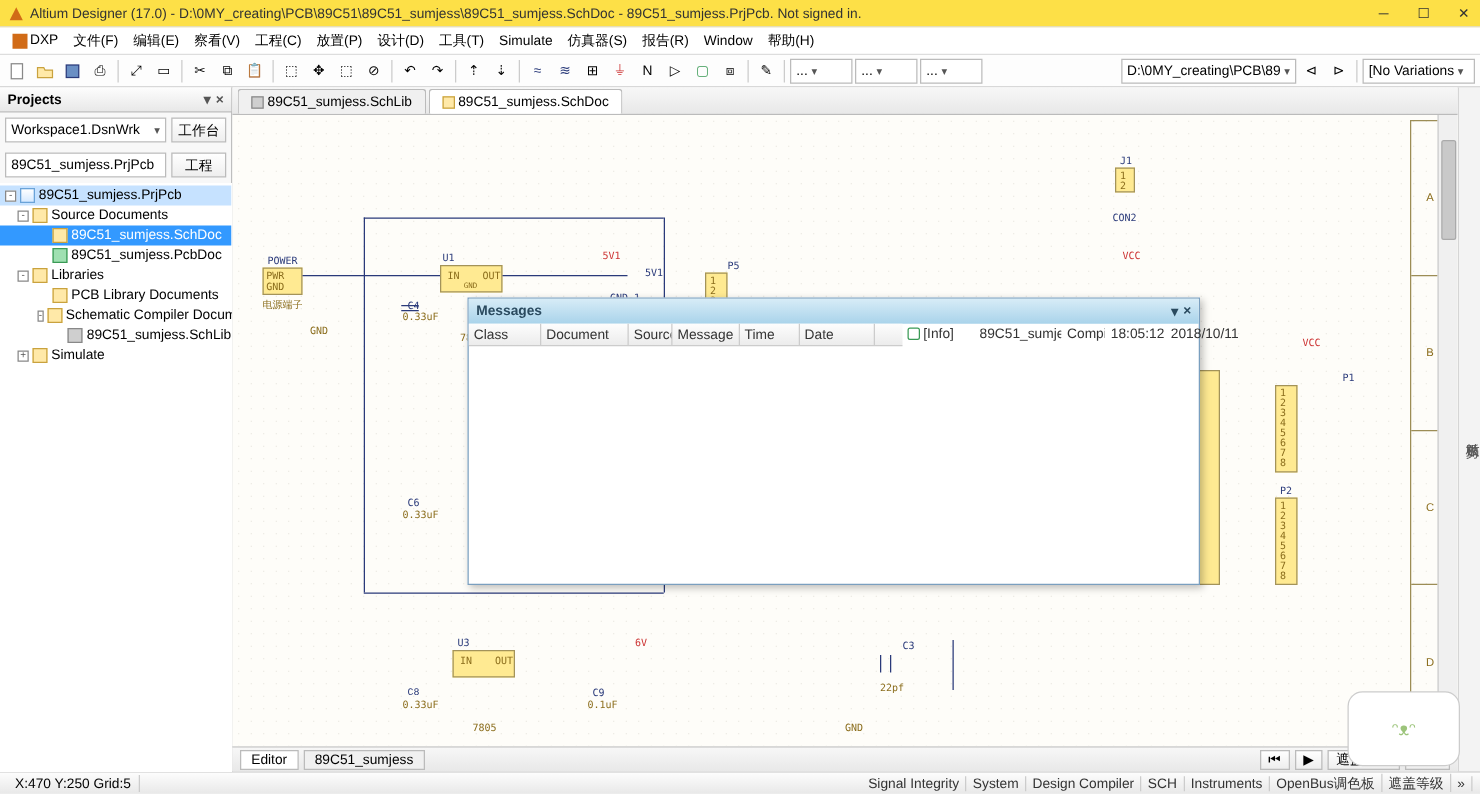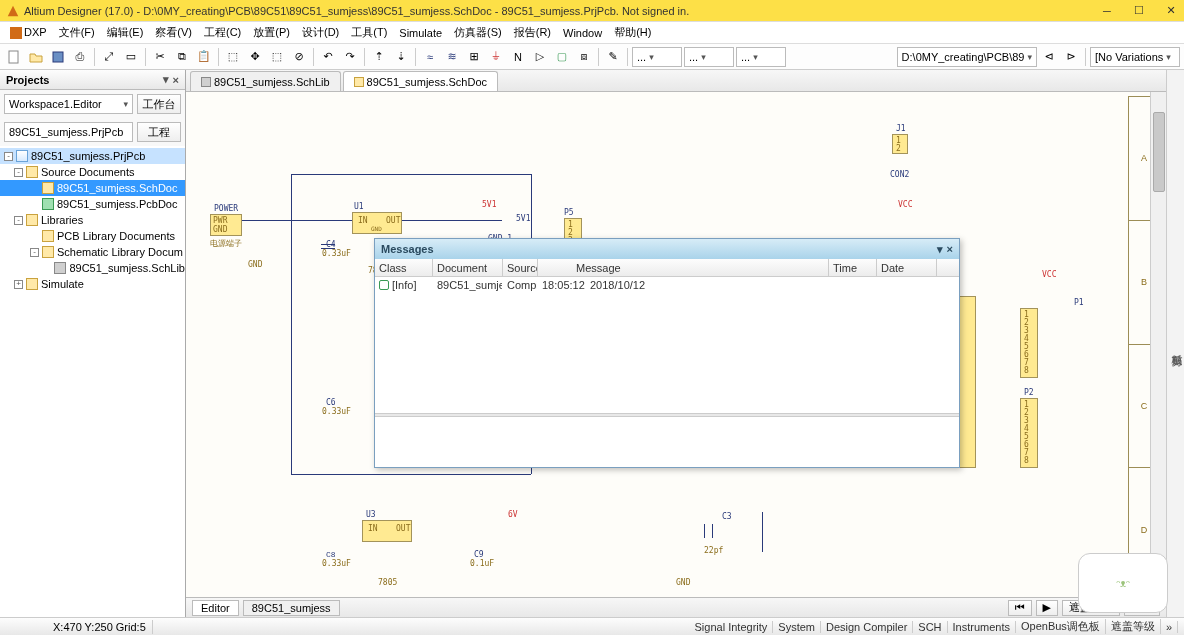--- a/index.html
+++ b/index.html
@@ -81,36 +81,36 @@
 .editor-bar .rbtn { padding: 0 6px; height: 16px; border: 1px solid #bbb; background: linear-gradient(#fff,#eee); margin-left: 4px; cursor:pointer; display:flex; align-items:center; }
 
 
 .side-tabs { width: 18px; background: #f3f3f3; border-left: 1px solid #ccc; writing-mode: vertical-rl; text-orientation: mixed; display:flex; flex-direction:column; align-items:center; padding-top:4px; gap:8px; color:#555; }
 
 
 .messages { position: absolute; left: 374px; top: 238px; width: 586px; height: 230px; background: #fff; border: 1px solid #7a9fbf; box-shadow: 2px 2px 6px rgba(0,0,0,0.25); display:flex; flex-direction:column; }
 .msg-title { height: 20px; background: linear-gradient(#d7ecf7,#a9d3ea); display: flex; align-items: center; padding: 0 6px; font-weight: bold; color:#2a4a5f; }
 .msg-title .spacer { flex:1; }
 .msg-title .hbtn { margin-left: 4px; cursor:pointer; color:#2a4a5f; }
-.msg-grid { flex:1; display:flex; flex-direction:column;justify-content:space-between; }
+.msg-grid { flex:1; display:flex; flex-direction:row;justify-content:space-between; }
 .msg-head { display:flex; height:18px; background:linear-gradient(#fdfdfd,#ececec); border-bottom:1px solid #ccc; }
 .msg-col { border-right:1px solid #ccc; padding:0 4px; display:flex; align-items:center; color:#333; overflow:hidden; }
-.c-class{width:58px;} .c-doc{width:70px;} .c-src{width:35px;} .c-msg{flex:1;margin-left:34px;} .c-time{width:48px;} .c-date{width:60px;} .c-no{width:22px;margin-top:24px;}
+.c-class{width:58px;} .c-doc{width:70px;} .c-src{width:35px;} .c-msg{flex:1;} .c-time{width:48px;} .c-date{width:60px;} .c-no{width:22px;margin-top:24px;}
 .msg-row { display:flex; height:16px; }
 .msg-row .msg-col { border-right:1px solid transparent; }
 .info-icon { display:inline-block; width:10px; height:10px; background:#fff; border:1px solid #3a9a55; border-radius:2px; margin-right:3px; }
 .msg-split { height: 4px; background:#e8e8e8; border-top:1px solid #ccc; border-bottom:1px solid #ccc; cursor: ns-resize; }
 .msg-bottom { flex: 0 0 50px; }
 
 
-.mascot { position:absolute; right:16px; bottom:22px; width:90px; height:60px; background:#fff; border:1px solid #ccc; border-radius:12px; display:flex; align-items:center; justify-content:center; color:#9cc47b; font-size:10px; }
+.mascot { position:absolute; right:16px; bottom:22px; width:90px; height:60px; background:#fff; border:1px solid #ccc; border-radius:12px; display:flex; align-items:center; justify-content:center; color:#9cc47b; font-size:14px; }
 
 
 .statusbar { height: 18px; background: linear-gradient(#fdfdfd,#e8e8e8); border-top: 1px solid #ccc; display: flex; align-items: center; padding: 0 6px; }
-.statusbar .cell { padding: 0 6px; border-right: 1px solid #ccc; height: 14px; display: flex; align-items: center; margin-left: 41px; }
+.statusbar .cell { padding: 0 6px; border-right: 1px solid #ccc; height: 14px; display: flex; align-items: center; }
 .statusbar .spacer { flex:1; }
 .statusbar .link { padding: 0 5px; color:#333; cursor:pointer; border-right:1px solid #ccc; }
 
 svg { display:block; }
 </style>
 </head>
 <body>
 
 <div class="titlebar">
   <svg class="icon" viewBox="0 0 16 16">
@@ -217,21 +217,21 @@
 
   <div class="projects-panel">
     <div class="panel-header">
       <span>Projects</span>
       <span class="spacer"></span>
       <span class="hbtn">▾</span>
       <span class="hbtn">×</span>
     </div>
     <div class="panel-row">
       <div class="field">
-          <span>Workspace1.Editor</span>
+          <span>Workspace1.DsnWrk</span>
           <span class="caret" style="margin-left:auto">▾</span>
         </div>
       <div class="btn">工作台</div>
     </div>
     <div class="panel-row">
       <div class="field">
           <span>89C51_sumjess.PrjPcb</span>
         </div>
       <div class="btn">工程</div>
     </div>
@@ -262,21 +262,21 @@
           <span>Libraries</span>
         </div>
         <div class="tree-node d2">
           <span class="exp none"></span>
           <span class="ficon fld"></span>
           <span>PCB Library Documents</span>
         </div>
         <div class="tree-node d2">
           <span class="exp">-</span>
           <span class="ficon fld"></span>
-          <span>Schematic Library Docum</span>
+          <span>Schematic Compiler Docum</span>
         </div>
         <div class="tree-node d3">
           <span class="exp none"></span>
           <span class="ficon lib"></span>
           <span>89C51_sumjess.SchLib</span>
         </div>
         <div class="tree-node d1">
           <span class="exp">+</span>
           <span class="ficon fld"></span>
           <span>Simulate</span>
@@ -333,21 +333,21 @@
       <span class="sch-label" style="left:284px; top:157px;">0.1uF</span>
       <div class="sch-wire" style="left:283px; top:152px; width:14px; height:1px;"></div>
       <div class="sch-wire" style="left:283px; top:156px; width:14px; height:1px;"></div>
 
       <span class="sch-label" style="left:62px; top:168px;">GND</span>
 
       <span class="sch-reflabel" style="left:296px; top:108px; color:#c33;">5V1</span>
       <span class="sch-reflabel" style="left:330px; top:122px;">5V1</span>
       <span class="sch-reflabel" style="left:302px; top:142px;">GND-1</span>
       <span class="sch-reflabel" style="left:330px; top:162px;">5V2</span>
-      <span class="sch-reflabel" style="left:378px; top:116px;">P5</span>
+      <span class="sch-reflabel" style="left:396px; top:116px;">P5</span>
       <div class="sch-box" style="left:378px; top:126px; width:18px; height:68px;"></div>
       <span class="sch-label" style="left:382px; top:128px;">1</span>
       <span class="sch-label" style="left:382px; top:136px;">2</span>
       <span class="sch-label" style="left:382px; top:144px;">3</span>
       <span class="sch-label" style="left:382px; top:152px;">4</span>
       <span class="sch-label" style="left:382px; top:160px;">5</span>
       <span class="sch-label" style="left:382px; top:168px;">6</span>
       <span class="sch-label" style="left:382px; top:176px;">7</span>
       <span class="sch-label" style="left:382px; top:184px;">8</span>
 
@@ -450,21 +450,21 @@
       <div class="msg-col c-no">No.</div>
     </div>
     <div class="msg-row">
       <div class="msg-col c-class">
           <span class="info-icon"></span>
           <span>[Info]</span>
         </div>
       <div class="msg-col c-doc">89C51_sumjess...</div>
       <div class="msg-col c-src">Compil</div>
       <div class="msg-col c-time">18:05:12</div>
-      <div class="msg-col c-date">2018/10/12</div>
+      <div class="msg-col c-date">2018/10/11</div>
       <div class="msg-col c-no">1</div>
     </div>
     <div style="flex:1"></div>
     <div class="msg-split"></div>
     <div class="msg-bottom"></div>
   </div>
 </div>
 
 <div class="mascot">ᵔᴥᵔ</div>
 

